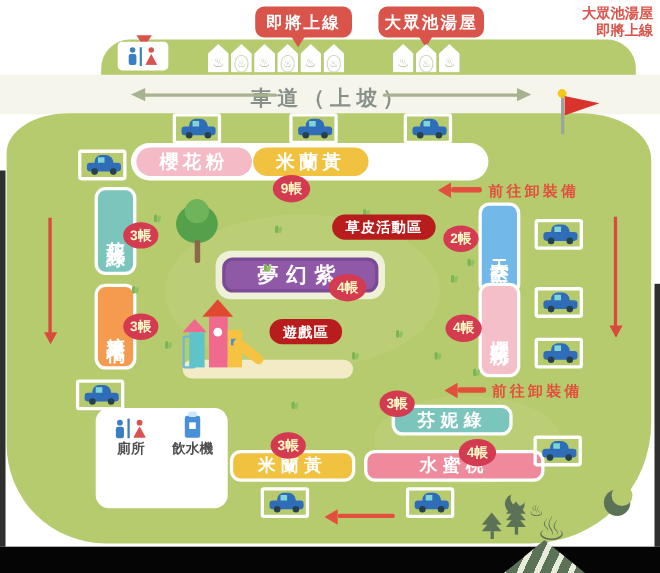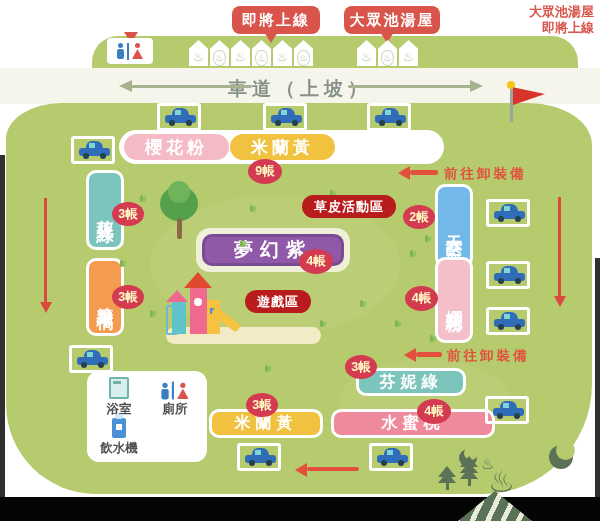--- a/index.html
+++ b/index.html
@@ -238,24 +238,20 @@
   </div>
   <div class="abs zbox htext" style="left: 331px; top: 409px; width: 164px; height: 29px; background: rgb(238, 138, 155);">
     <span>水蜜桃</span>
   </div>
   <div class="abs badge" style="left:417px;top:399px;width:34px;height:25px;">
     <span>4帳</span>
   </div>
 
   <div class="abs fac-box">
     <div class="fac-cell">
-      <span class="icon-shower"></span>
-      <span class="fac-label">浴室</span>
-    </div>
-    <div class="fac-cell">
       <span class="wc" id="wc-fac" style="transform: scale(1.05);">
           <span class="fig">
             <span class="head" style="background:#3a7fc1;"></span>
             <span class="man-body"></span>
           </span>
           <span class="bar"></span>
           <span class="fig">
             <span class="head" style="background:#d9534f;"></span>
             <span class="wom-body"></span>
           </span>

